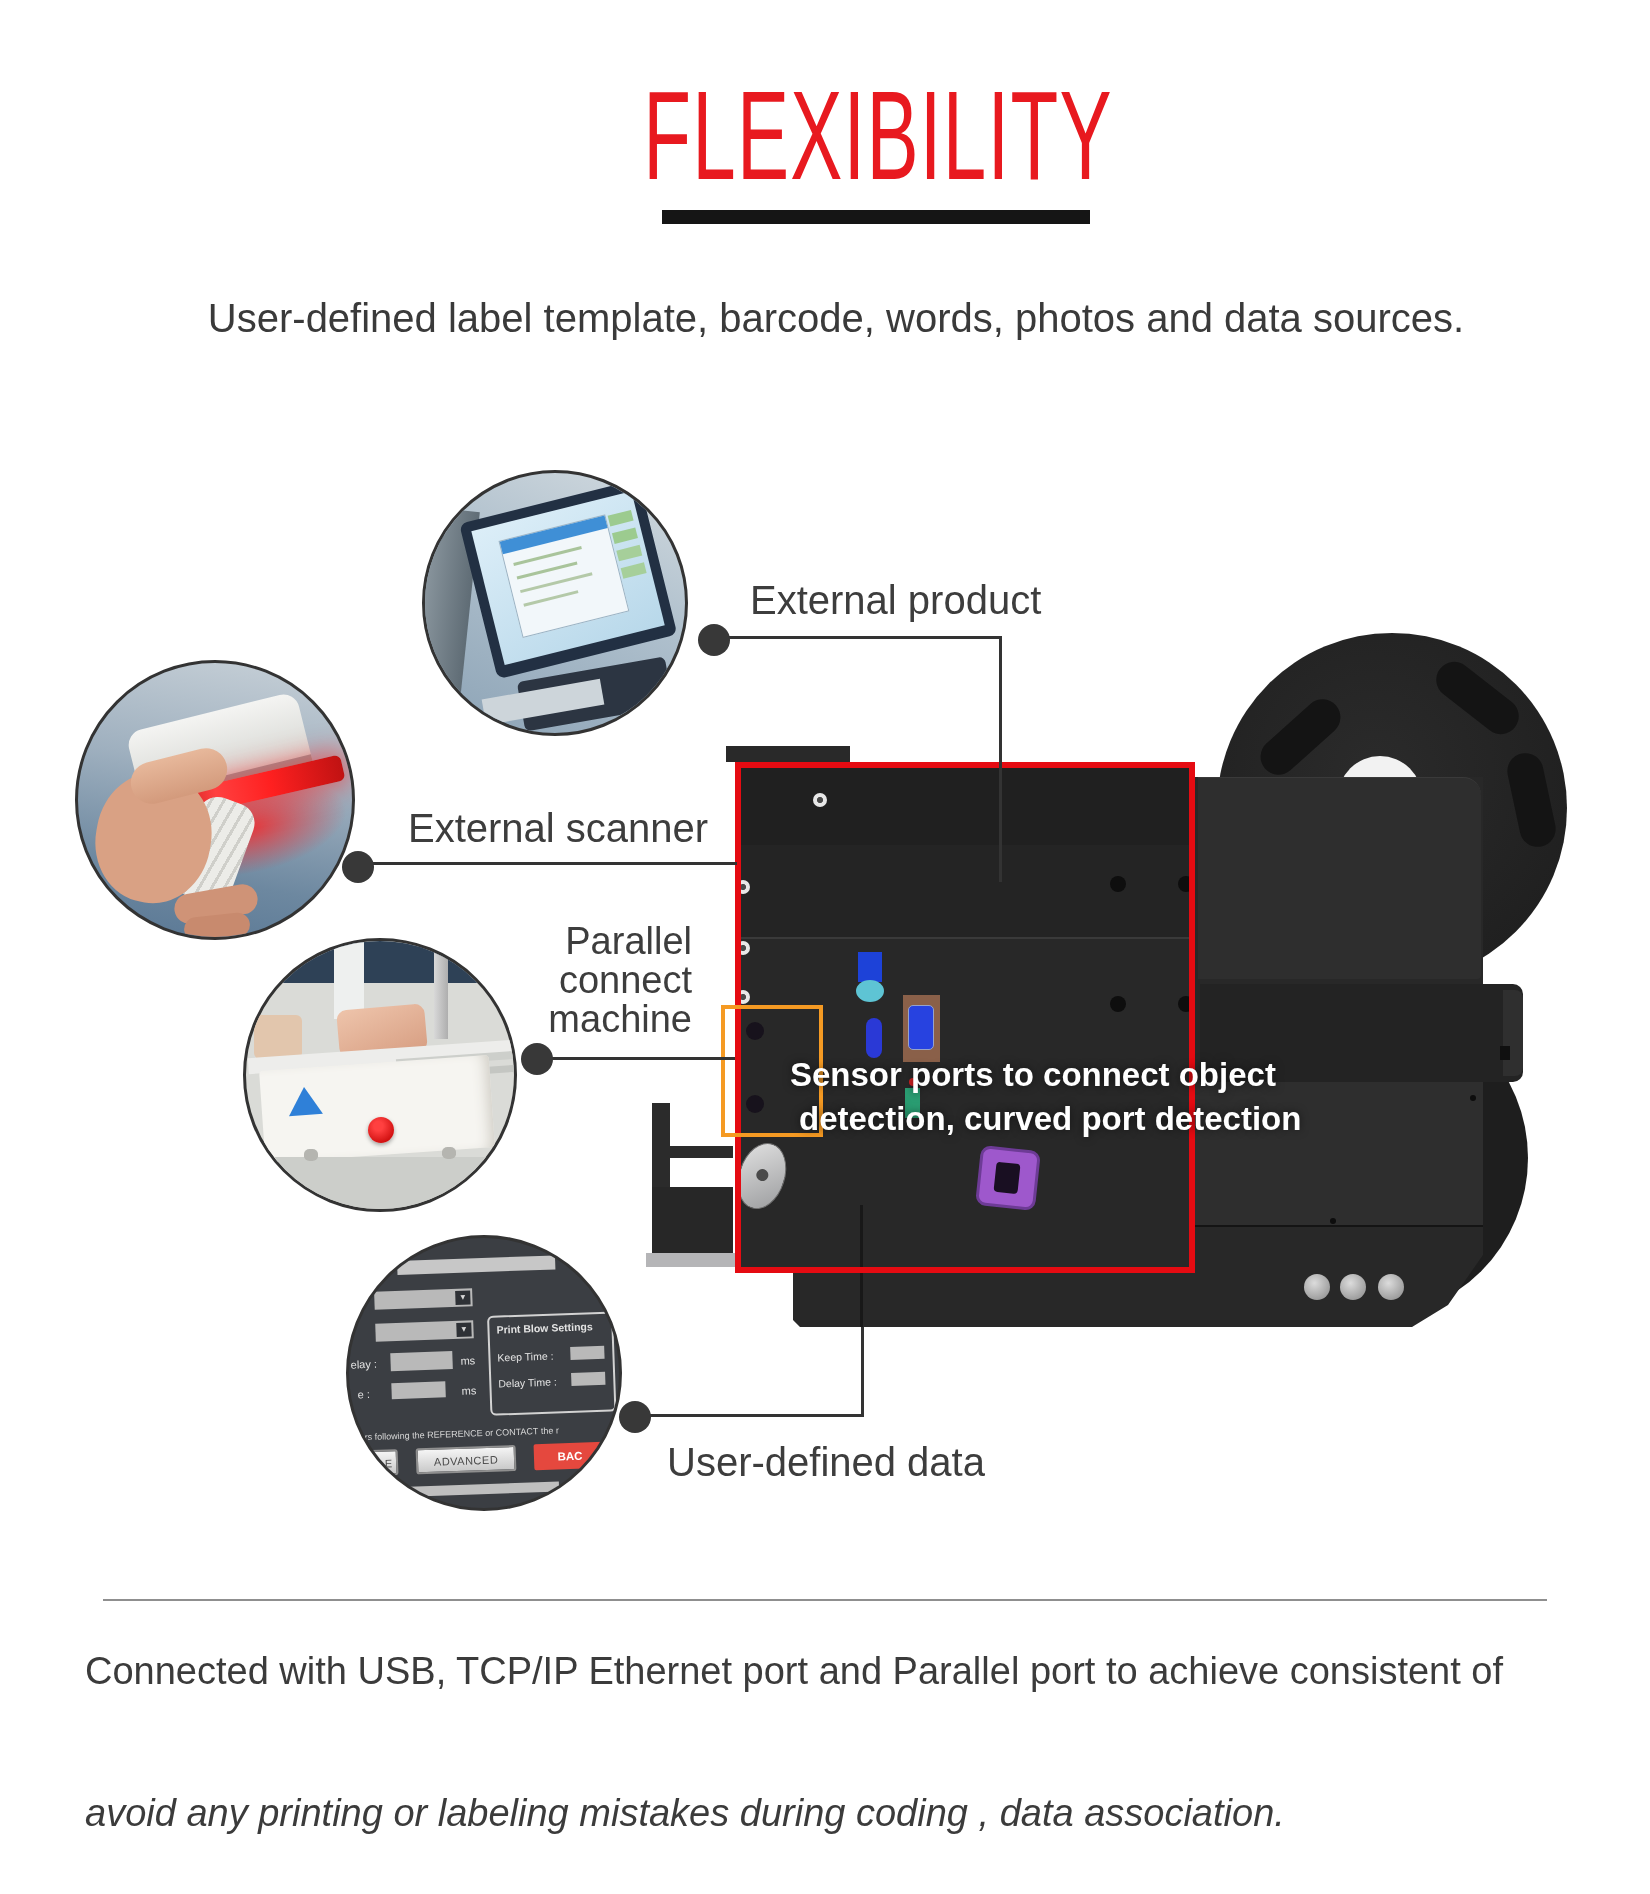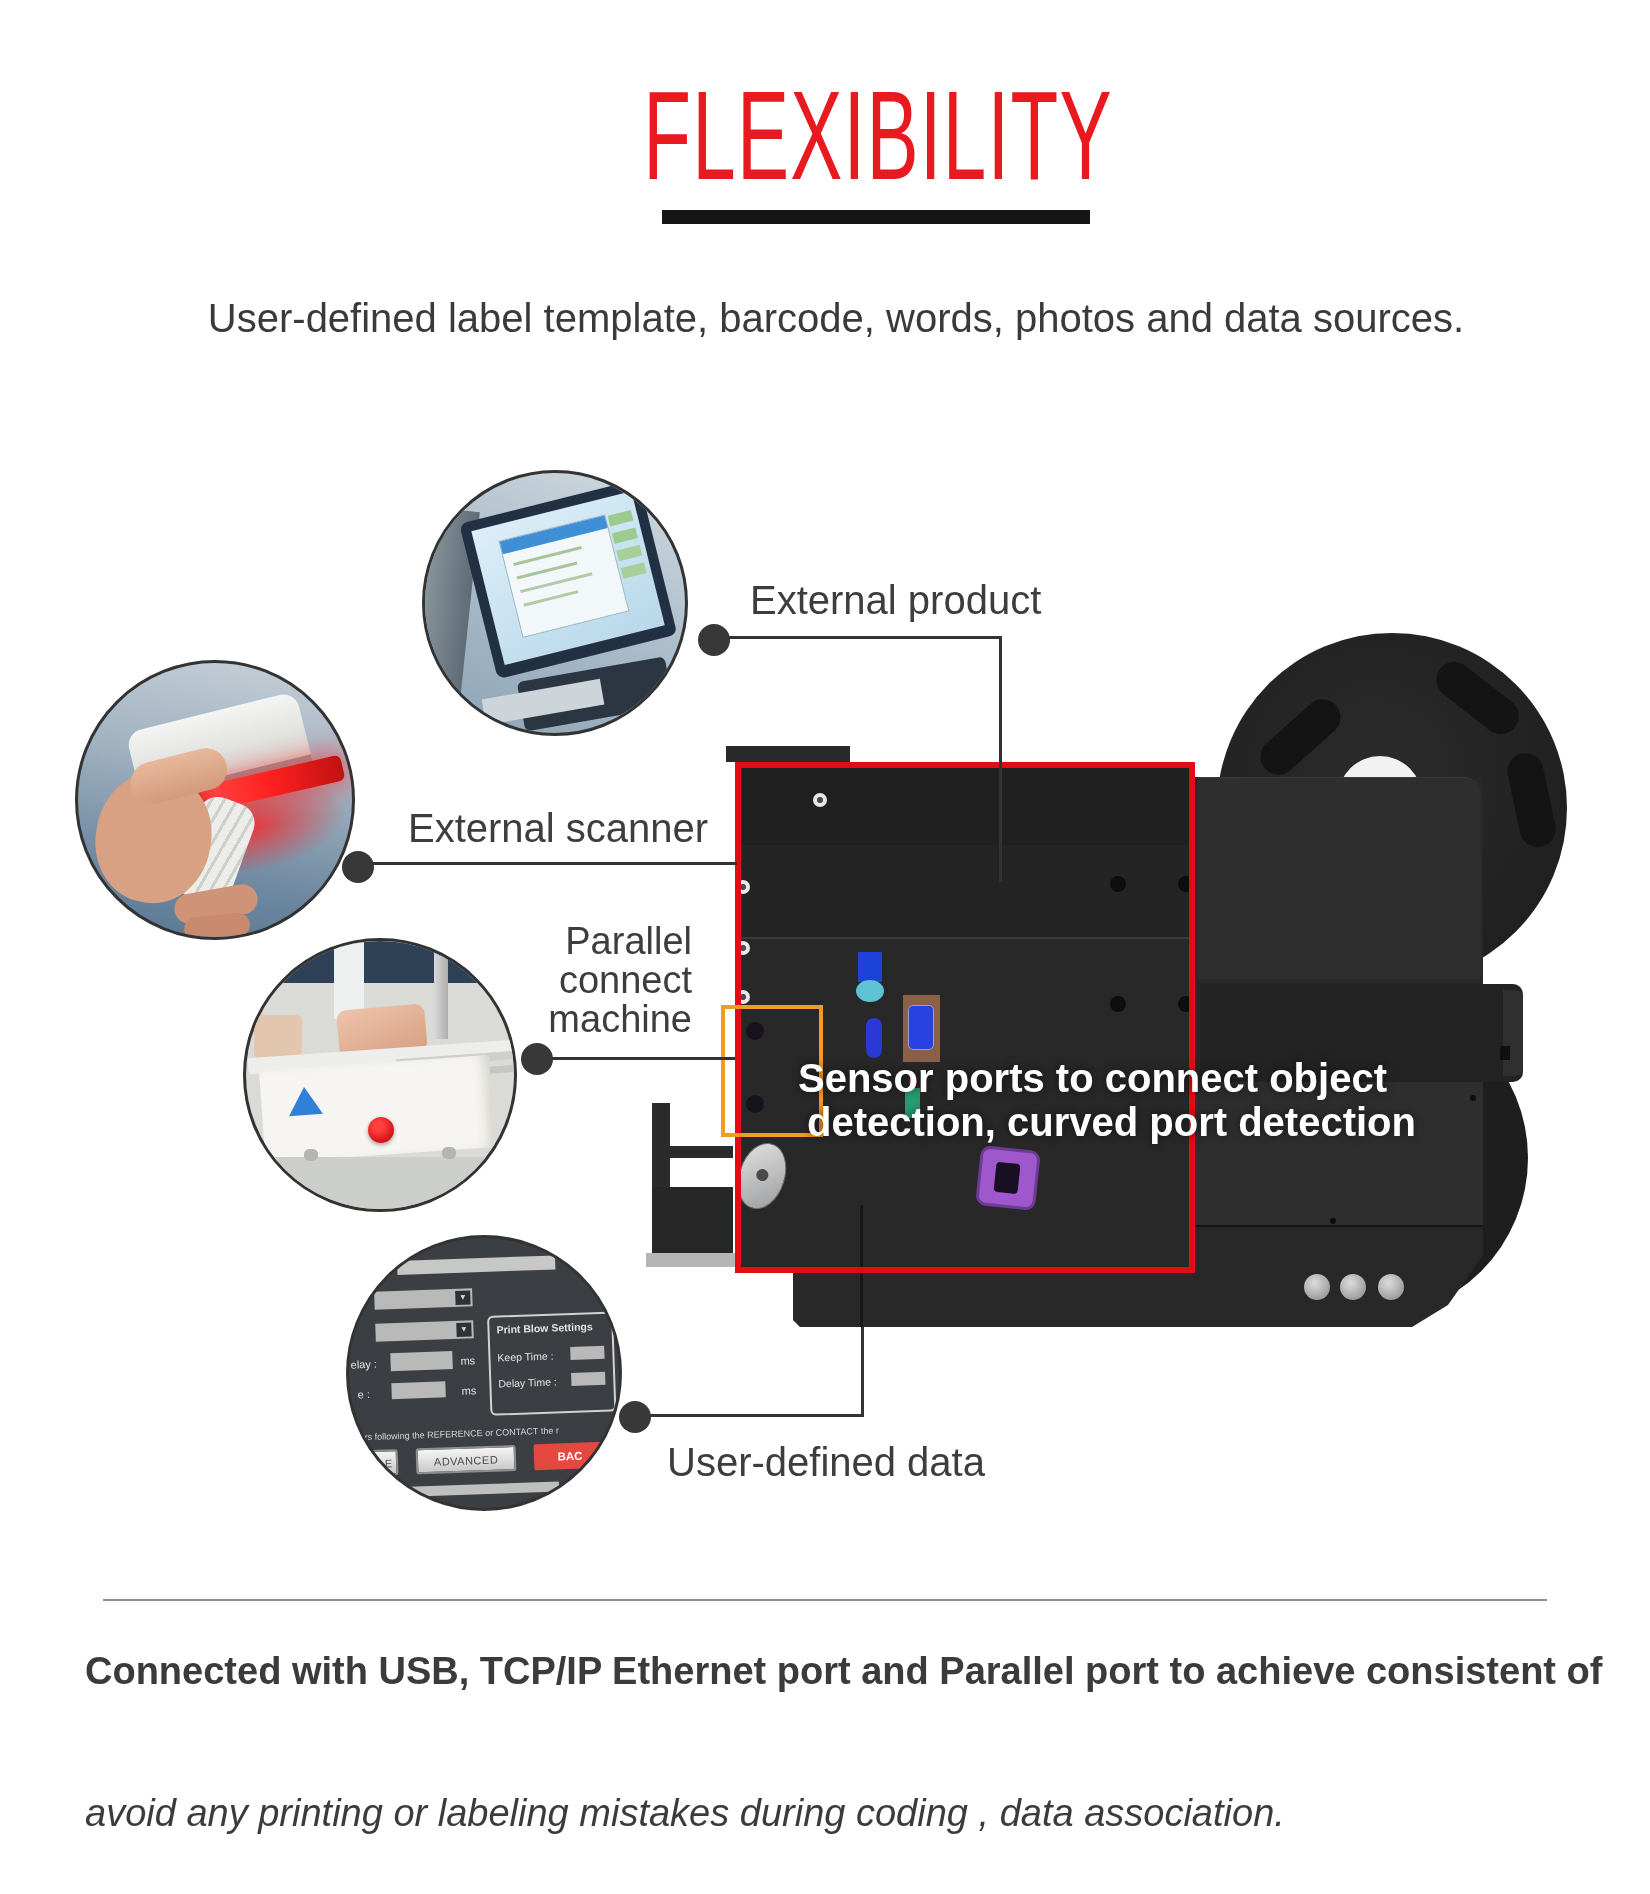--- a/index.html
+++ b/index.html
@@ -23,22 +23,22 @@
   .pcircle{position:absolute;border-radius:50%;border:3px solid #333;overflow:hidden;box-sizing:border-box;}
   
   .disc{position:absolute;border-radius:50%;overflow:hidden;}
   .spoke{position:absolute;width:95px;height:36px;border-radius:18px;background:#141414;}
   .screw-w{position:absolute;width:14px;height:14px;border-radius:50%;
            background:radial-gradient(circle,#4a4a4a 28%,#e8e8e8 34%);}
   .hole{position:absolute;width:16px;height:16px;border-radius:50%;background:#0e0e0e;}
   .hole2{position:absolute;width:18px;height:18px;border-radius:50%;background:#17121c;}
   .foot{position:absolute;width:26px;height:26px;border-radius:50%;
         background:radial-gradient(circle at 40% 35%,#dcdcdc,#9c9c9c 75%);}
-  .sensor-note{position:absolute;font-size:40px;font-weight:600;color:#fff;white-space:nowrap;
-               text-shadow:0 0 8px rgba(0,0,0,.55);margin-left:8px;}
+  .sensor-note{position:absolute;font-size:33px;font-weight:600;color:#fff;white-space:nowrap;
+               text-shadow:0 0 8px rgba(0,0,0,.55);}
   
   .sw-field{position:absolute;background:#b9b9b9;}
   .sw-txt{position:absolute;color:#e3e3e3;font-size:11px;white-space:nowrap;}
   
   .divider{position:absolute;left:103px;top:1599px;width:1444px;height:2px;background:#8f8f8f;}
   .para{position:absolute;left:85px;font-size:38px;color:#3b3b3b;white-space:nowrap;}
 </style>
 </head>
 <body>
 
@@ -237,16 +237,16 @@
       <div class="abs" style="left:64px;top:208px;width:100px;height:26px;background:linear-gradient(#f5f5f5,#c9c9c9);border:2px solid #8f8f8f;border-radius:3px;
                   font-size:11px;color:#4a4a4a;text-align:center;line-height:24px;letter-spacing:.5px;box-sizing:border-box;">ADVANCED</div>
       <div class="abs" style="left:182px;top:208px;width:72px;height:26px;background:#e5483e;border-radius:2px;
                   font-size:11.5px;font-weight:bold;color:#fff;text-align:center;line-height:26px;">BAC</div>
 
       <div class="sw-field" style="left:56px;top:246px;width:150px;height:10px;background:#bfbfbf;"></div>
     </div>
   </div>
 
   <div class="divider"></div>
-  <div class="para" style="top:1650px;font-weight:bold;">Connected with USB, TCP/IP Ethernet port and Parallel port to achieve consistent of</div>
+  <div class="para" style="top:1650px;">Connected with USB, TCP/IP Ethernet port and Parallel port to achieve consistent of</div>
   <div class="para" style="top:1792px;font-style:italic;">avoid any printing or labeling mistakes during coding , data association.</div>
 
 </div>
 
 </body></html>

